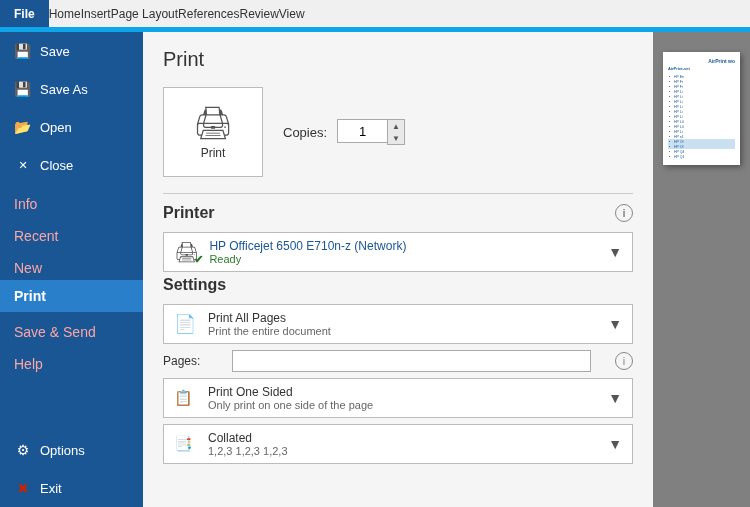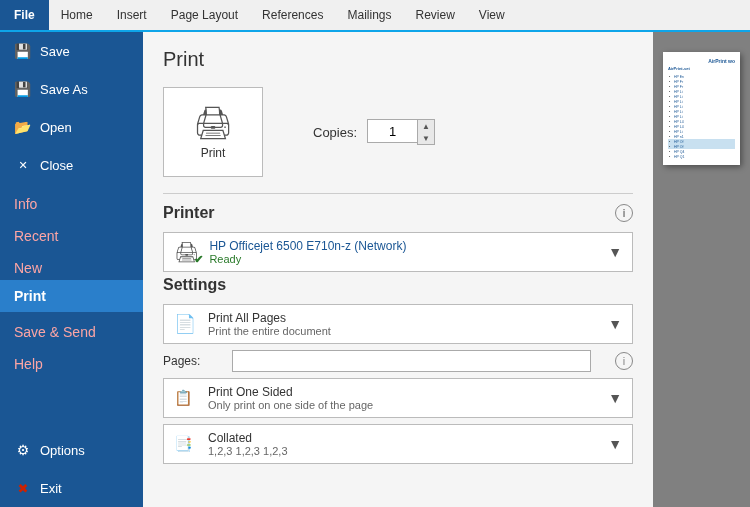--- a/index.html
+++ b/index.html
@@ -1,39 +1,39 @@
 <!DOCTYPE html>
 <html><head>
   <meta charset="utf-8">
   <style>
     * { box-sizing: border-box; margin: 0; padding: 0; }
     body { font-family: 'Segoe UI', Arial, sans-serif; font-size: 12px; background: #f0f0f0; width: 750px; height: 507px; overflow: hidden; display: flex; flex-direction: column; }
 
     
-    .menubar { display: flex; align-items: stretch; height: 32px; background: #f0f0f0; border-bottom: 2px solid #0ea5e9; }
-    .menubar-item { padding: 0 12px; display: flex; align-items: center; cursor: pointer; font-size: 12px; color: #333; }
+    .menubar { display: flex; align-items: stretch; height: 32px; background: #f0f0f0; border-bottom: 5px solid #0ea5e9; }
+    .menubar-item { padding: 0 0; display: flex; align-items: center; cursor: pointer; font-size: 12px; color: #333; }
     .menubar-item.active { background: #1a5694; color: white; font-weight: bold; padding: 0 14px; }
 
     
     .main { display: flex; flex: 1; overflow: hidden; }
 
     
     .sidebar { width: 143px; background: #1a5694; display: flex; flex-direction: column; flex-shrink: 0; }
     .sidebar-item { padding: 10px 14px; color: white; cursor: pointer; font-size: 13px; display: flex; align-items: center; gap: 8px; }
     .sidebar-item .icon { width: 18px; height: 18px; flex-shrink: 0; display: flex; align-items: center; justify-content: center; font-size: 14px; }
     .sidebar-section-label { color: #fca5a5; padding: 12px 14px 4px 14px; font-size: 14px; font-weight: normal; }
 
     
     .print-panel { width: 510px; background: #f5f5f5; padding: 16px 20px; overflow-y: auto; }
     .print-title { font-size: 20px; font-weight: 300; color: #333; margin-bottom: 16px; }
     .print-top { display: flex; align-items: center; gap: 20px; margin-bottom: 16px; }
     .print-button-box { width: 100px; height: 90px; border: 1px solid #bbb; background: white; display: flex; flex-direction: column; align-items: center; justify-content: center; cursor: pointer; gap: 4px; }
     .print-button-icon { font-size: 32px; color: #555; }
     .print-button-label { font-size: 12px; color: #333; }
-    .copies-row { display: flex; align-items: center; gap: 10px; margin-left: 30px; }
+    .copies-row { display: flex; align-items: center; gap: 10px; }
     .copies-label { font-size: 13px; color: #333; }
     .copies-spinbox { display: flex; align-items: stretch; }
     .copies-spinbox input { width: 50px; height: 24px; border: 1px solid #aaa; border-right: none; padding: 0 4px; font-size: 13px; text-align: center; }
     .spin-buttons { display: flex; flex-direction: column; border: 1px solid #aaa; }
     .spin-btn { width: 16px; height: 12px; background: #e8e8e8; cursor: pointer; display: flex; align-items: center; justify-content: center; font-size: 8px; color: #555; border: none; }
 
     .section-divider { border: none; border-top: 1px solid #ccc; margin: 10px 0; }
     .section-title { font-size: 16px; font-weight: 700; color: #333; margin-bottom: 10px; display: flex; align-items: center; justify-content: space-between; }
     .info-icon { width: 18px; height: 18px; border-radius: 50%; border: 1px solid #888; color: #888; display: flex; align-items: center; justify-content: center; font-size: 11px; cursor: pointer; }
 
@@ -66,21 +66,20 @@
   </style>
 </head>
 <body>
 
 <div class="menubar">
   <div class="menubar-item active">File</div>
   <div class="menubar-item">Home</div>
   <div class="menubar-item">Insert</div>
   <div class="menubar-item">Page Layout</div>
   <div class="menubar-item">References</div>
-  <div class="menubar-item">Mailings</div>
   <div class="menubar-item">Review</div>
   <div class="menubar-item">View</div>
 </div>
 
 <div class="main">
 
   <div class="sidebar">
     <div class="sidebar-item">
       <span class="icon">💾</span>
       <span>Save</span>

